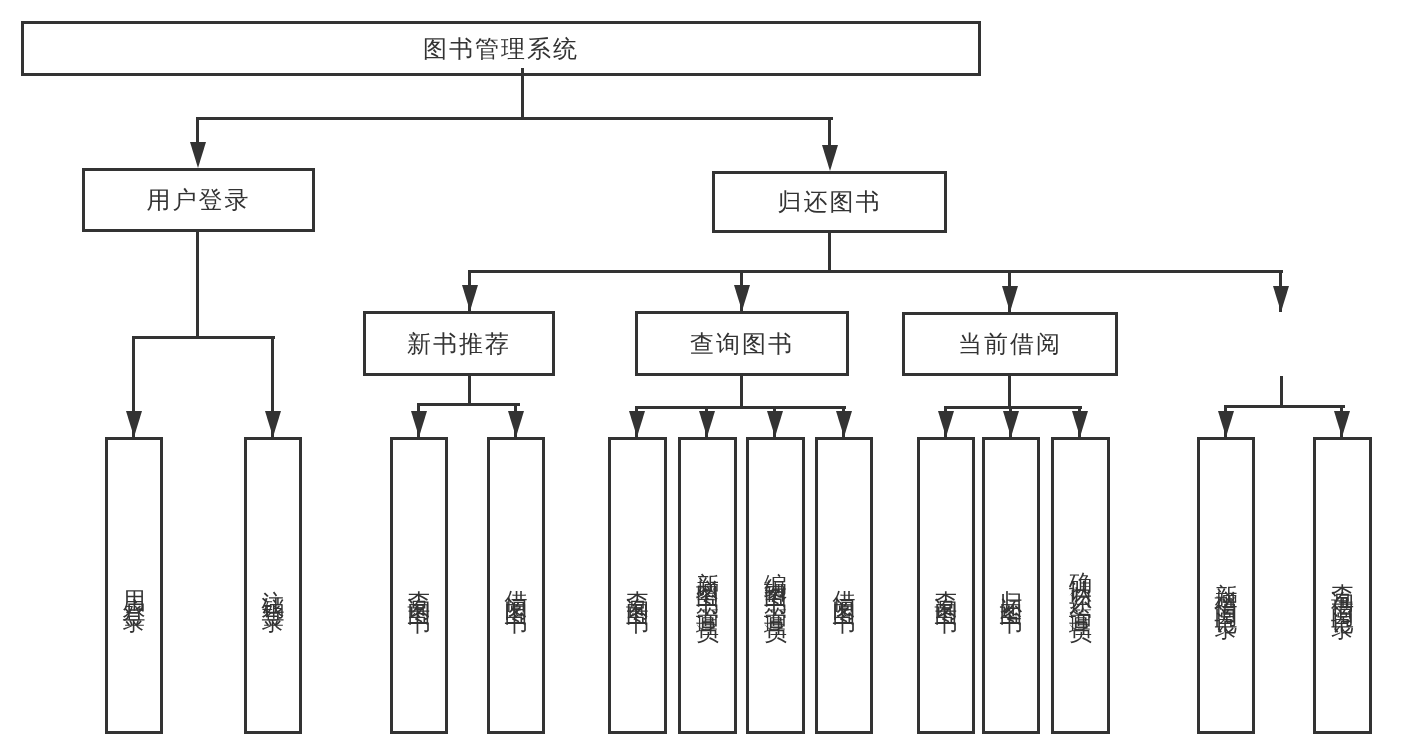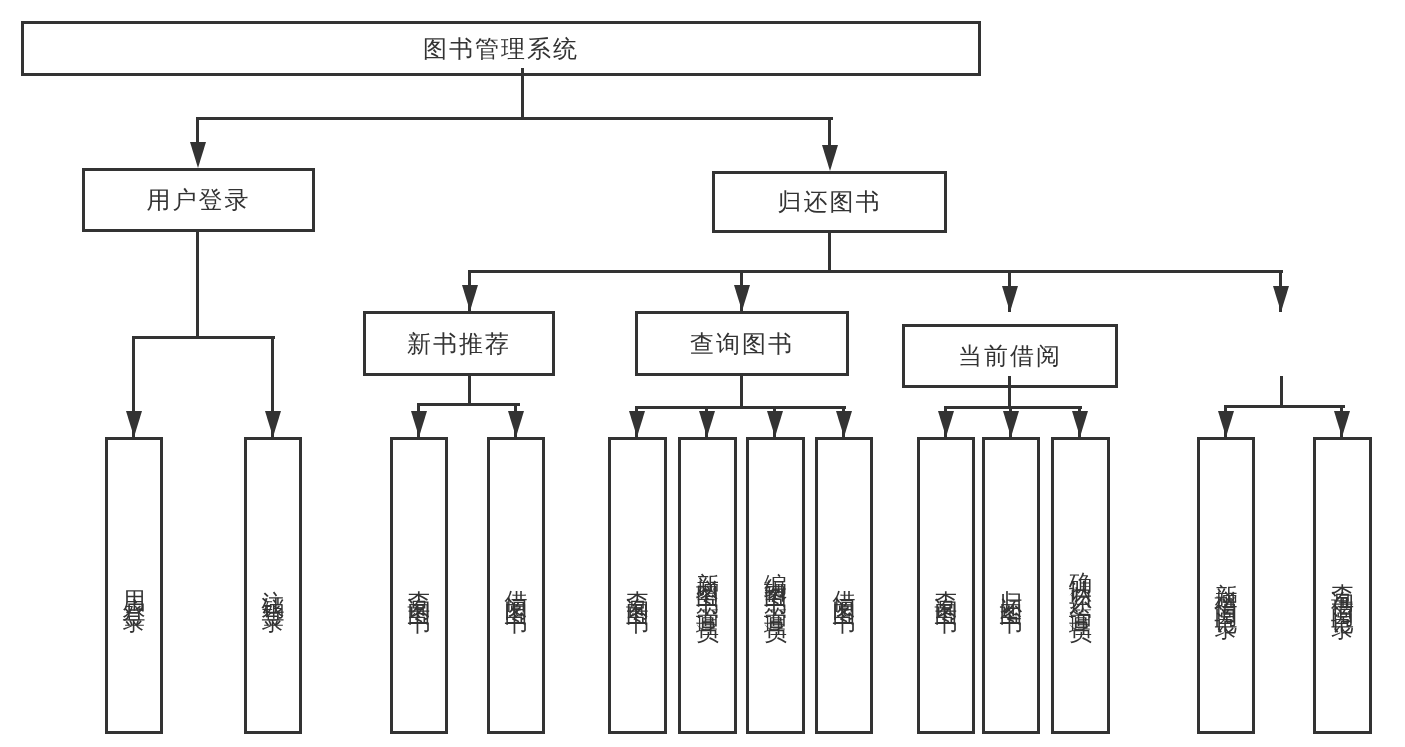--- a/index.html
+++ b/index.html
@@ -56,21 +56,21 @@
 
 <div class="canvas">
 
   <div class="box hbox" style="left:21px;top:21px;width:960px;height:55px;">图书管理系统</div>
 
   <div class="box hbox" style="left:82px;top:168px;width:233px;height:64px;">用户登录</div>
   <div class="box hbox" style="left:712px;top:171px;width:235px;height:62px;">归还图书</div>
 
   <div class="box hbox" style="left:363px;top:311px;width:192px;height:65px;">新书推荐</div>
   <div class="box hbox" style="left:635px;top:311px;width:214px;height:65px;">查询图书</div>
-  <div class="box hbox" style="left:902px;top:324px;width:216px;height:64px;">当前借阅</div>
+  <div class="box hbox" style="left:902px;top:312px;width:216px;height:64px;">当前借阅</div>
 
   <div class="box leaf" style="left:105px;top:437px;width:58px;height:297px;">
     <span class="vtext">用户登录</span>
     </div>
   <div class="box leaf" style="left:244px;top:437px;width:58px;height:297px;">
     <span class="vtext">注销登录</span>
     </div>
 
   <div class="box leaf" style="left:390px;top:437px;width:58px;height:297px;">
     <span class="vtext">查询图书</span>

